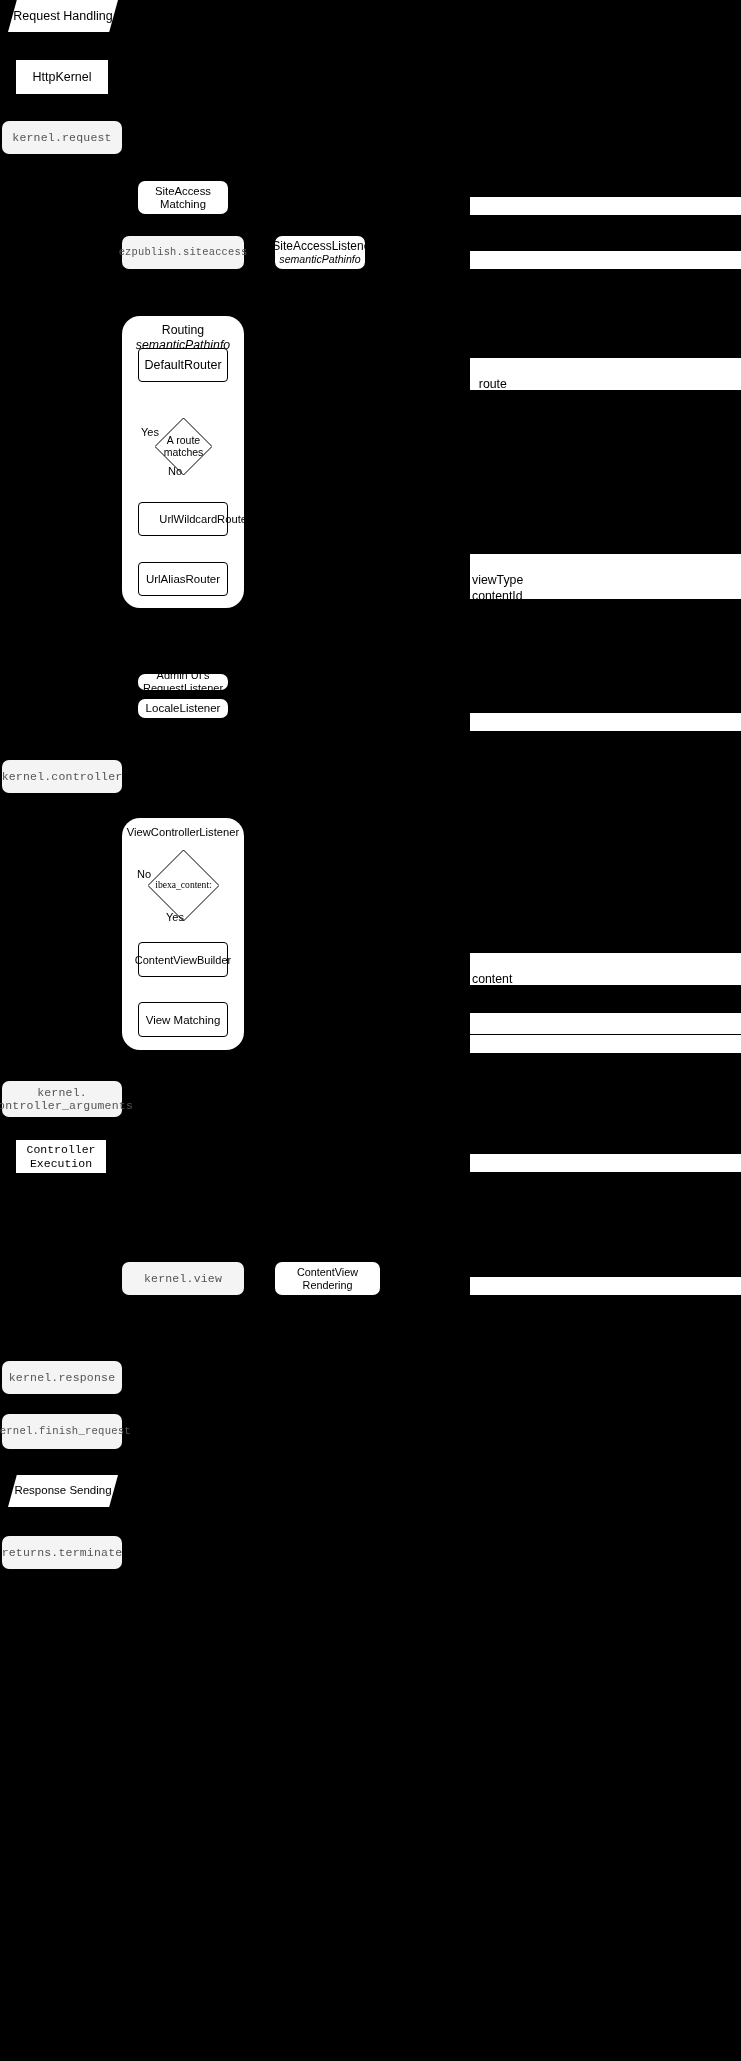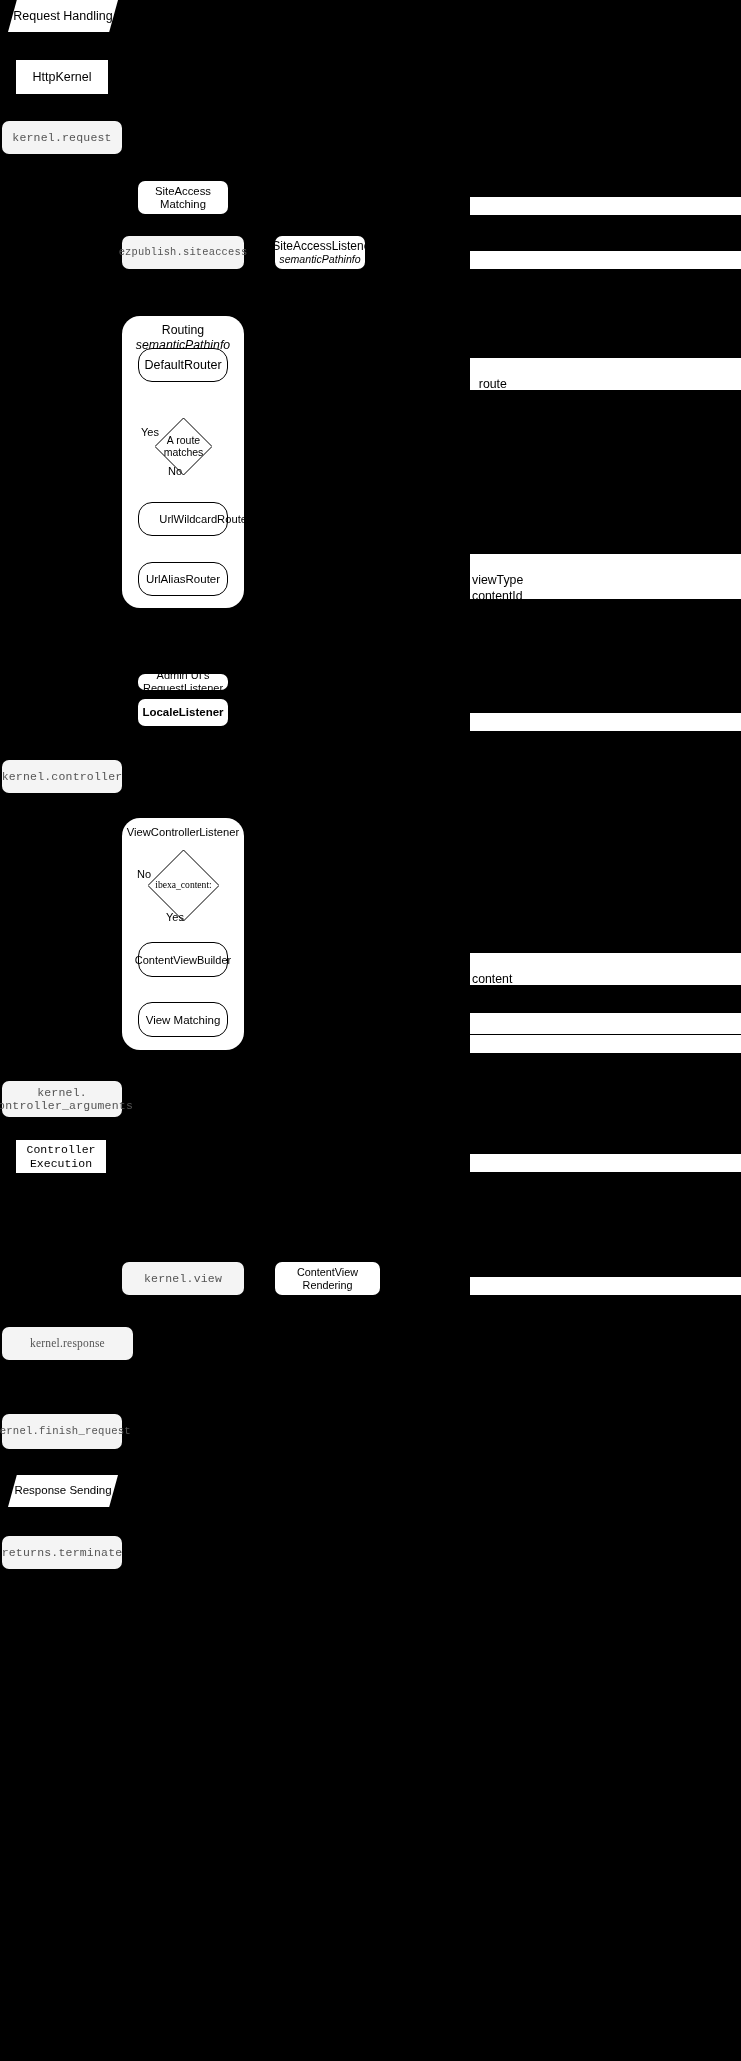--- a/index.html
+++ b/index.html
@@ -59,21 +59,21 @@
   .subproc .sub-title {
     text-align: center;
     line-height: 1.2;
     font-size: 12.3px;
   }
   .inner {
     position: absolute;
     box-sizing: border-box;
     background: #ffffff;
     border: 1px solid #000000;
-    border-radius: 14px;
+    border-radius: 4px;
     display: flex;
     align-items: center;
     justify-content: center;
     text-align: center;
     font-size: 12.5px;
     color: #000;
   }
   .attr {
     position: absolute;
     box-sizing: border-box;
@@ -171,21 +171,21 @@
   <div class="node event" style="left:2px; top:1081px; width:120px; height:36px; flex-direction:column;">
     <span>kernel.</span>
     <span>controller_arguments</span>
   </div>
 
   <div class="node rect" style="left:16px; top:1140px; width:90px; height:33px;">
     <span style="font-size:11.5px;font-family:Liberation Mono, monospace;">Controller Execution</span>
   </div>
 
 
-  <div class="node event" style="left:2px; top:1327px; width:131px; height:33px;font-family:Liberation Serif, serif;">
+  <div class="node event" style="left:2px; top:1361px; width:120px; height:33px;">
     <span>kernel.response</span>
   </div>
 
   <div class="node event" style="left:2px; top:1414px; width:120px; height:35px;">
     <span style="font-size:10.6px;">kernel.finish_request</span>
   </div>
 
   <div class="node banner" style="left:8px; top:1475px; width:110px; height:32px;">
     <span style="font-size:11.5px;">Response Sending</span>
   </div>
@@ -233,21 +233,21 @@
 
   <div class="inner" style="left:138px; top:562px; width:90px; height:34px;">
     <span style="font-size:11.5px;">UrlAliasRouter</span>
   </div>
 
   <div class="node round" style="left:138px; top:638px; width:90px; height:16px; flex-direction:column;margin-top:36px;">
     <span style="white-space:pre-line; font-size:11px;">Admin UI's
 RequestListener</span>
   </div>
 
-  <div class="node round" style="left:138px; top:699px; width:90px; height:27px;font-weight:bold;">
+  <div class="node round" style="left:138px; top:699px; width:90px; height:19px;">
     <span style="font-size:11.5px;">LocaleListener</span>
   </div>
 
   <div class="node subproc" style="left:122px; top:818px; width:122px; height:232px;">
     <div class="sub-title">
       <span style="font-size:11.2px;">ViewControllerListener</span>
     </div>
   </div>
 
   <div class="diamond" style="left:148px; top:850px; width:71px; height:71px;">

